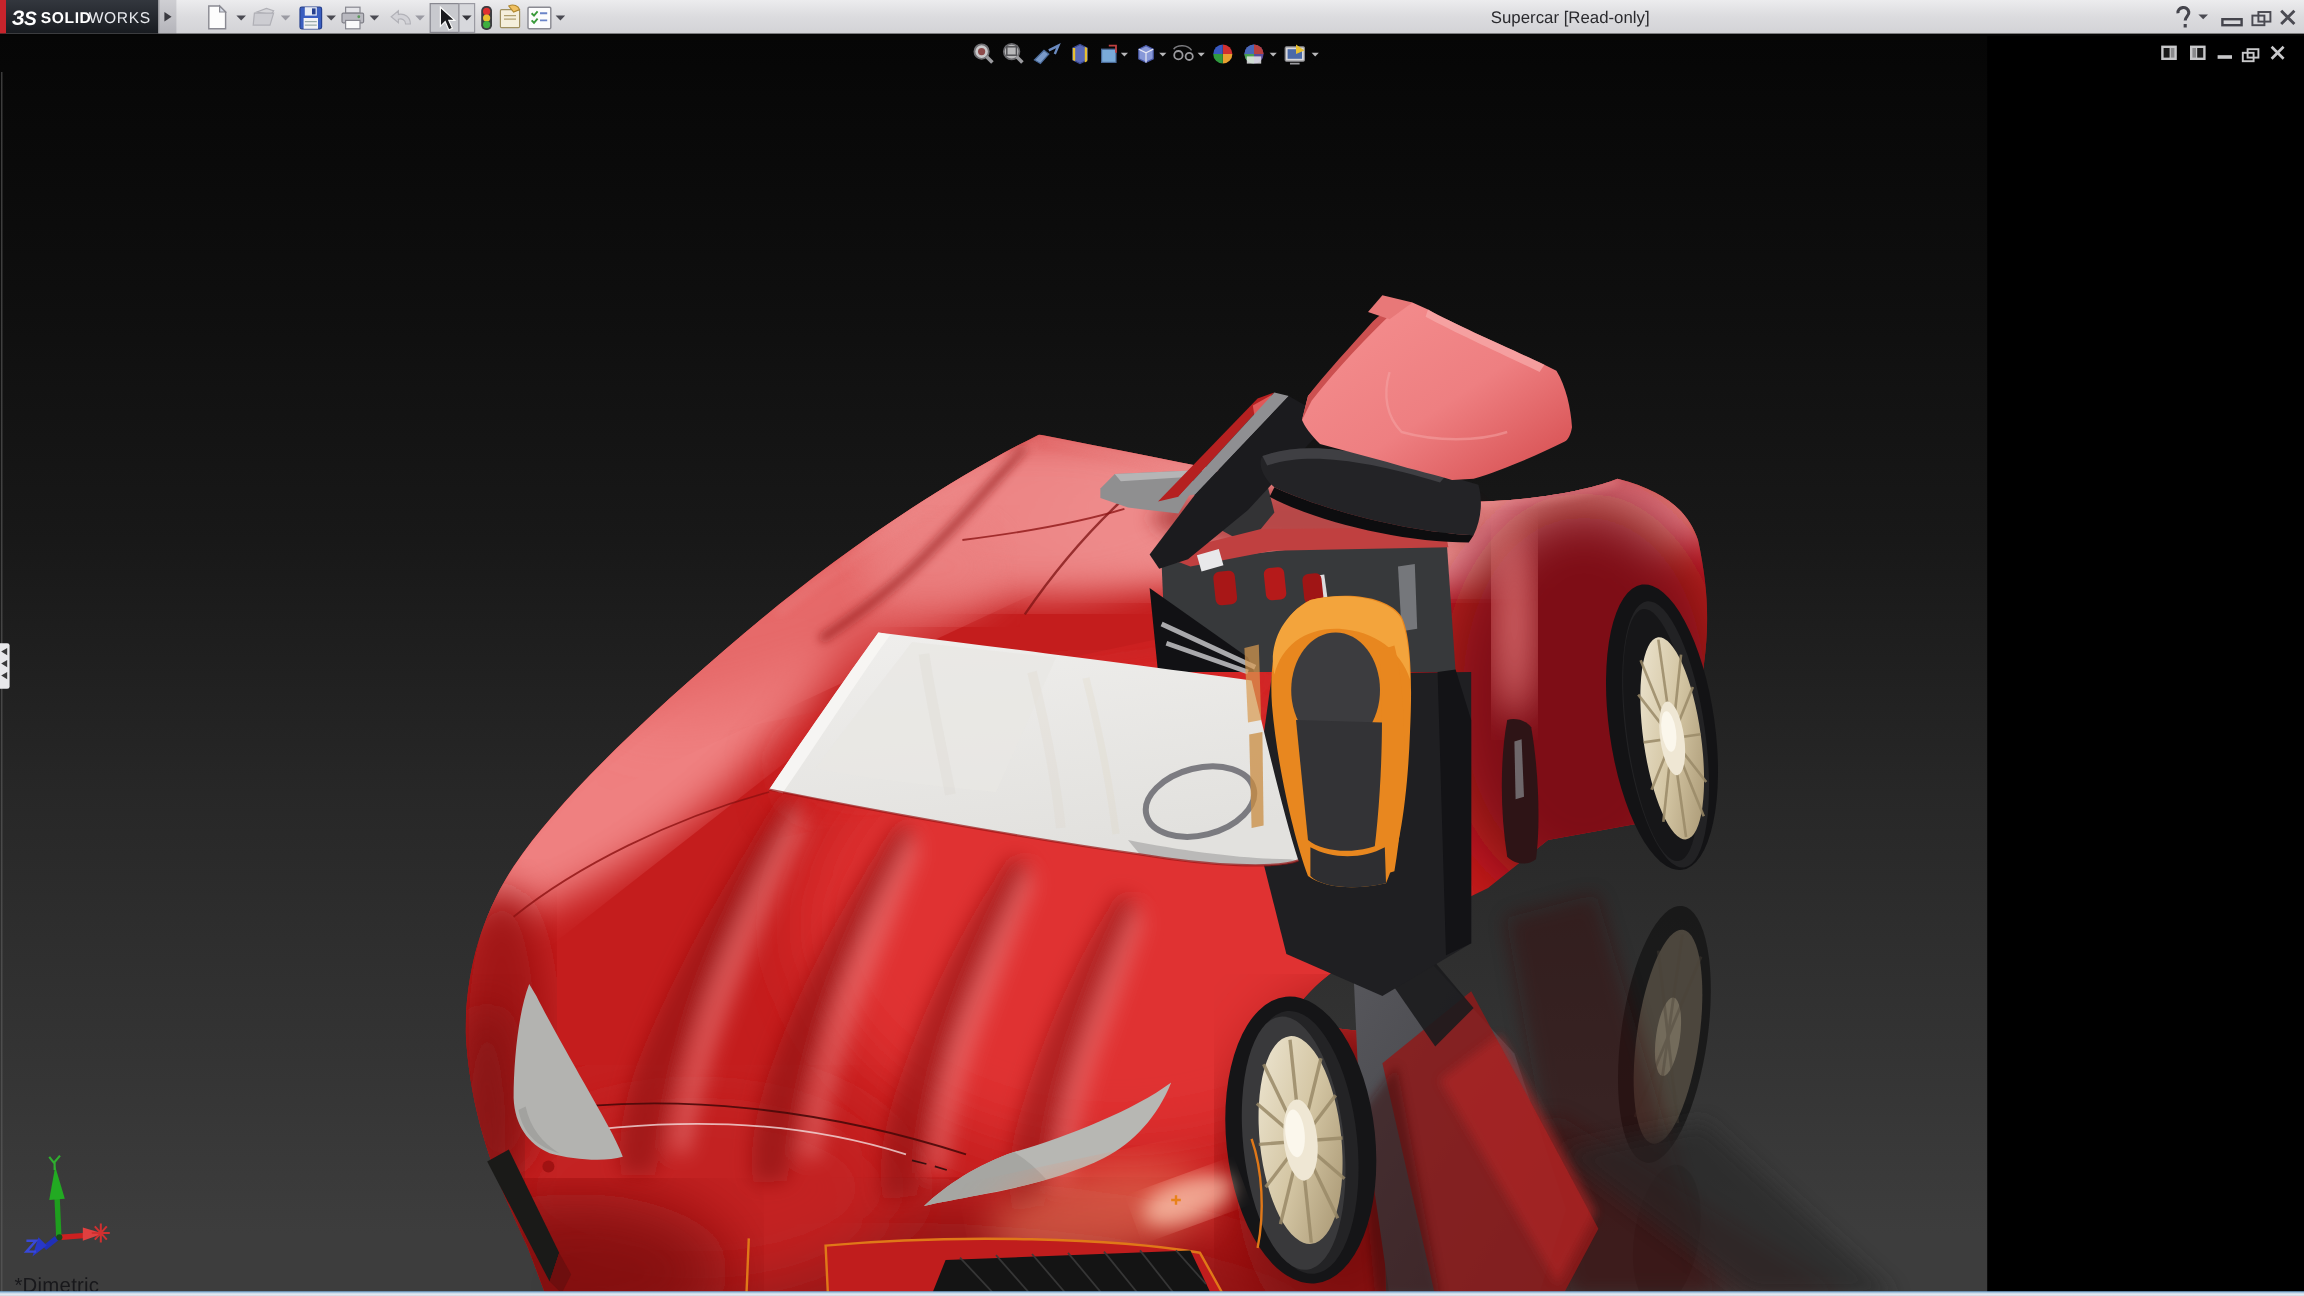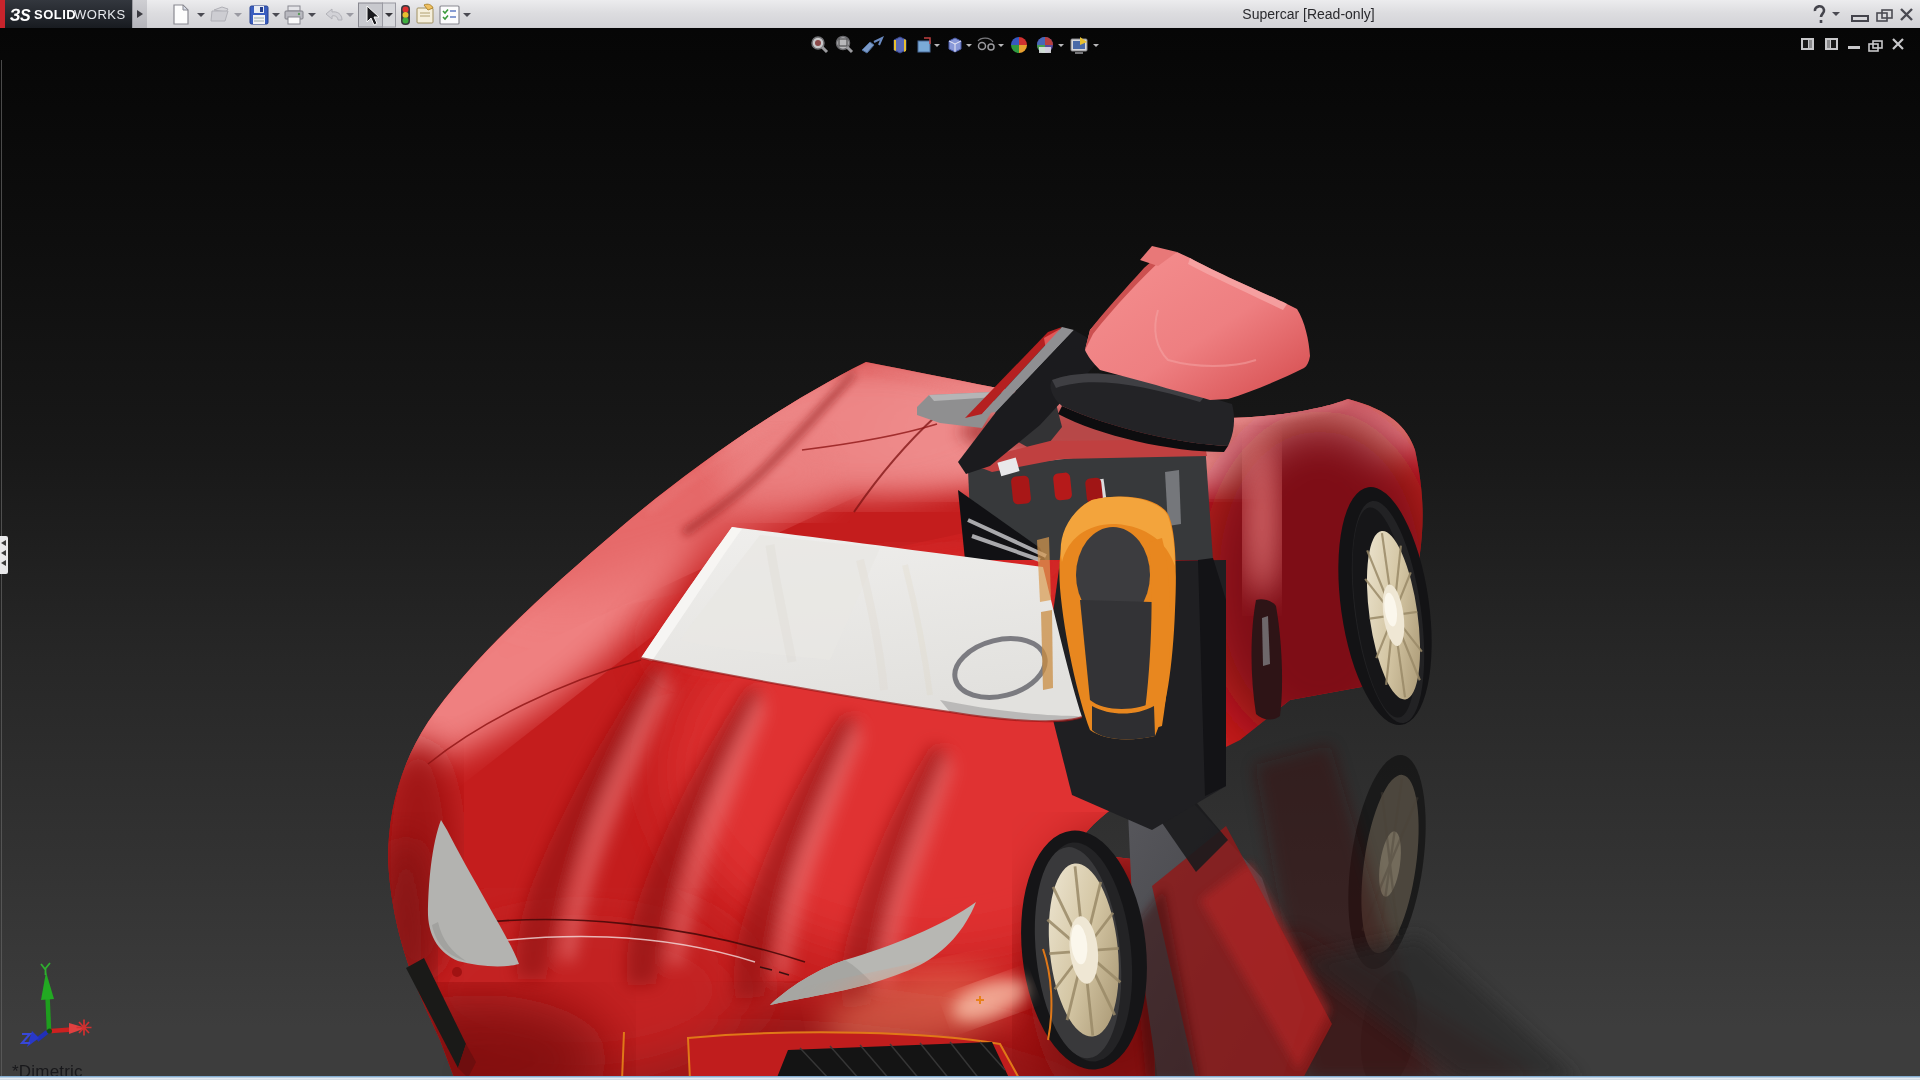--- a/index.html
+++ b/index.html
@@ -1,18 +1,18 @@
 <!DOCTYPE html>
 <html><head>
 <meta charset="utf-8">
 <style>
   html,body{margin:0;padding:0;width:1920px;height:1080px;overflow:hidden;background:#000;
     font-family:"Liberation Sans",sans-serif;}
   #stage{position:absolute;left:0;top:0;width:1920px;height:1080px;}
-  #viewport{position:absolute;left:0;top:30px;width:1920px;height:1050px;
+  #viewport{position:absolute;left:0;top:30px;width:1656px;height:1050px;
     background:linear-gradient(to bottom,#060606 0%,#0e0e0e 20%,#181818 40%,#272727 60%,#333333 80%,#3d3d3d 95%);}
   #carSvg{position:absolute;left:0;top:-30px;width:1920px;height:1080px;}
   
   #titlebar{position:absolute;left:0;top:0;width:1920px;height:30px;
     background:linear-gradient(to bottom,#ececee 0%,#dcdcdf 45%,#d3d3d7 90%,#bfbfc4 100%);
     border-bottom:0px;}
   #titlebar .blackline{position:absolute;left:0;top:28px;width:1920px;height:2px;background:#050505;}
   #swlogo{position:absolute;left:0;top:0;height:28px;width:132px;background:linear-gradient(to bottom,#33373e,#181b20);}
   #swlogo .red{position:absolute;left:0;top:0;width:5px;height:28px;background:#c8242c;}
   #swchev{position:absolute;left:132px;top:0;width:14px;height:28px;background:linear-gradient(to bottom,#cfcfd3,#b4b4ba);border-left:1px solid #9a9aa0;}

